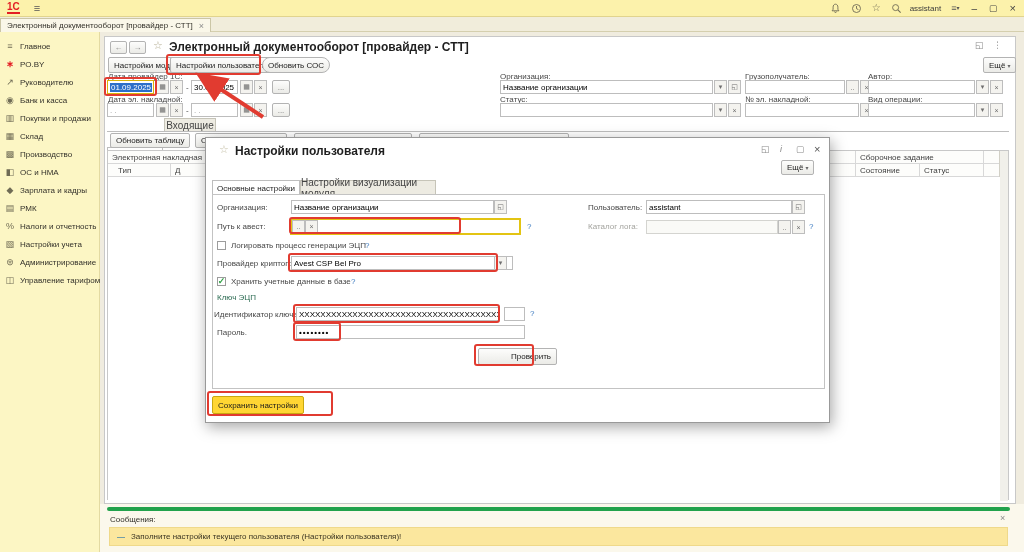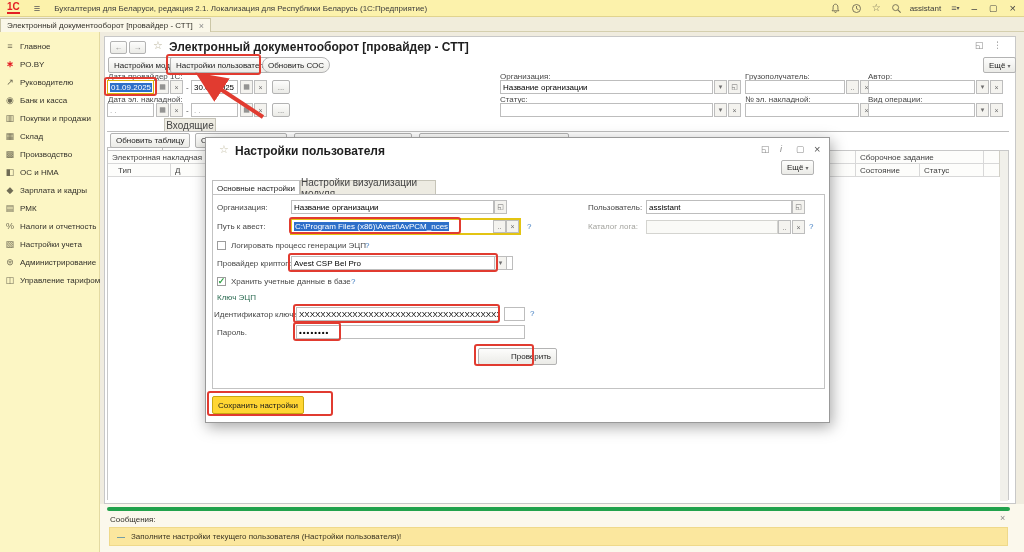--- a/index.html
+++ b/index.html
@@ -28,21 +28,20 @@
   svg{display:block;}
 </style>
 </head>
 <body>
 
 <div class="screen">
 
   <div class="abs flex" style="left:0;top:0;width:1024px;height:17px;background:#fcf2ab;border-bottom:1px solid #e1d48e;">
     <span style="margin-left:7px;color:#e31e24;font-weight:bold;font-size:10px;border-bottom:2px solid #e31e24;line-height:10px;">1С</span>
     <span class="ico" style="margin-left:14px;font-size:11px;color:#555;">≡</span>
-    <span style="margin-left:14px;color:#3b3b3b;">Бухгалтерия для Беларуси, редакция 2.1. Локализация для Республики Беларусь (1С:Предприятие)</span>
     <span style="flex:1;"></span>
     <span style="margin-right:10px;">
       <svg width="11" height="11" viewBox="0 0 11 11">
           <path d="M5.5 1.2 C3.9 1.2 3.1 2.6 3.1 4.2 L3.1 6.3 L2.1 7.8 L8.9 7.8 L7.9 6.3 L7.9 4.2 C7.9 2.6 7.1 1.2 5.5 1.2 Z M4.6 8.6 a0.9 0.9 0 0 0 1.8 0" fill="none" stroke="#6e6a55" stroke-width="0.9"></path>
         </svg>
     </span>
     <span style="margin-right:10px;">
       <svg width="11" height="11" viewBox="0 0 11 11">
           <circle cx="5.5" cy="5.5" r="4" fill="none" stroke="#6e6a55" stroke-width="0.9"></circle>
           <path d="M5.5 3 L5.5 5.7 L7.4 6.6" fill="none" stroke="#6e6a55" stroke-width="0.9"></path>
@@ -315,23 +314,20 @@
       </div>
     <span class="abs mini" style="left:288px;top:62px;">◱</span>
     <span class="abs lbl" style="left:382px;top:65px;">Пользователь:</span>
     <div class="abs fld" style="left:440px;top:62px;width:146px;">
         <span>assistant</span>
       </div>
     <span class="abs mini" style="left:586px;top:62px;">◱</span>
 
     <span class="abs lbl" style="left:11px;top:84px;">Путь к авест:</span>
     <div class="abs flex focus" style="left:84px;top:80px;width:231px;height:17px;background:#fff;">
-      <div class="fld" style="flex:1;border:none;height:13px;">
-          <span class="sel">C:\Program Files (x86)\Avest\AvPCM_nces</span>
-        </div>
       <span class="mini" style="height:13px;">..</span>
       <span class="mini" style="height:13px;">×</span>
     </div>
     <span class="abs qm" style="left:321px;top:84px;">?</span>
     <span class="abs lbl dis" style="left:382px;top:84px;">Каталог лога:</span>
     <div class="abs fld dis" style="left:440px;top:82px;width:132px;">
         <span></span>
       </div>
     <span class="abs mini" style="left:572px;top:82px;">..</span>
     <span class="abs mini" style="left:586px;top:82px;">×</span>

